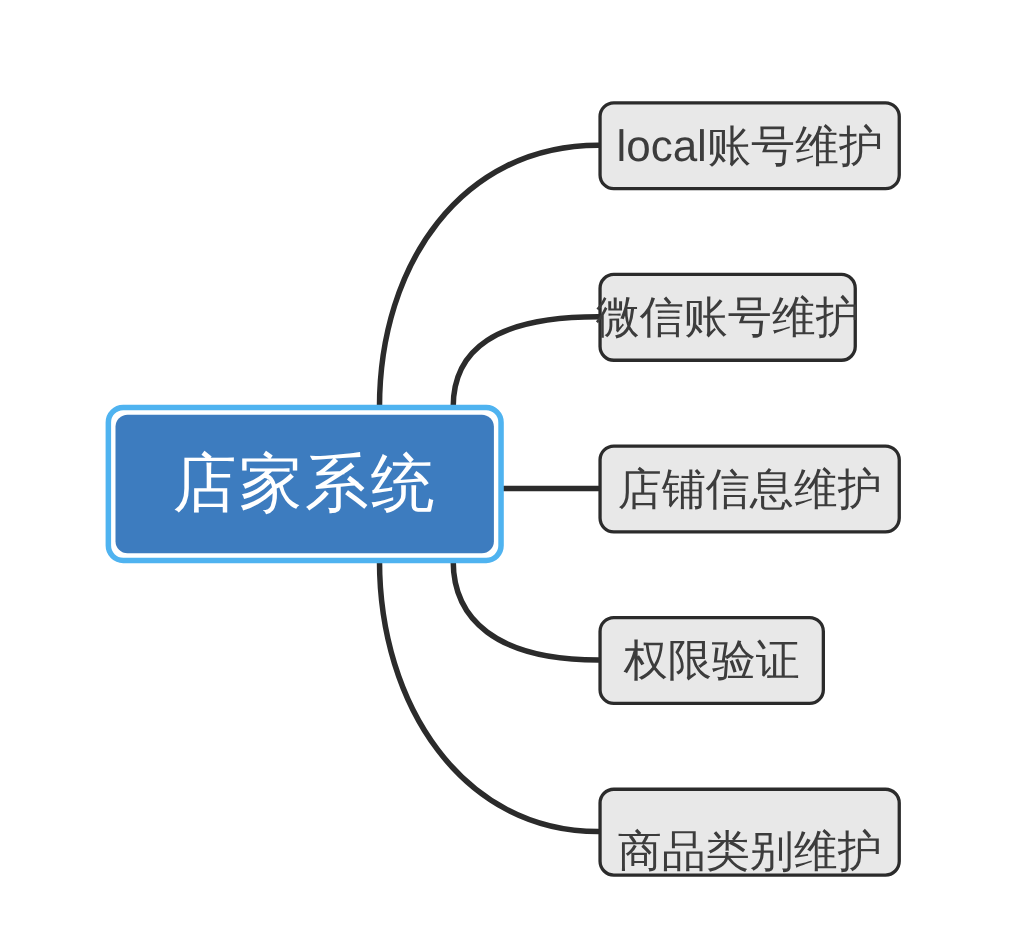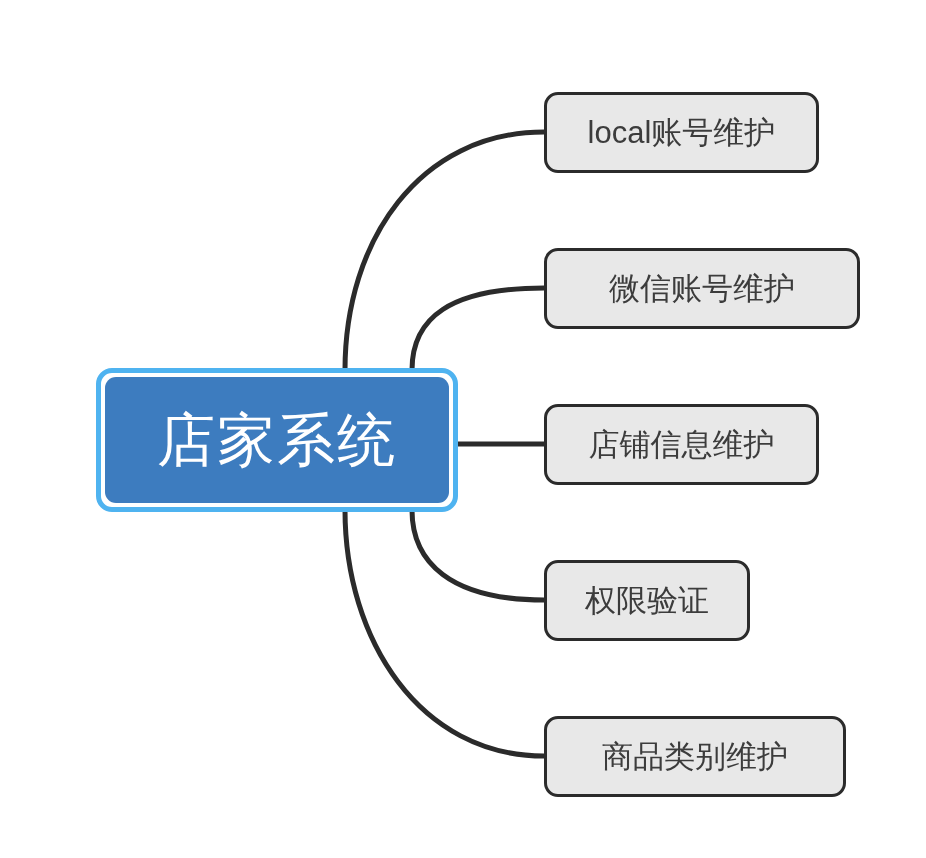--- a/index.html
+++ b/index.html
@@ -81,21 +81,21 @@
     height: 81px;
     background: #e8e8e8;
     border: 3px solid #2b2b2b;
     border-radius: 14px;
     display: flex;
     align-items: center;
     justify-content: center;
   }
   .child-label {
     color: #3c3c3c;
-    font-size: 31px;
+    font-size: 40px;
     line-height: 1;
     white-space: nowrap;
     user-select: none;
   }
 </style>
 </head>
 <body>
 
 <div id="canvas">
 
@@ -111,29 +111,29 @@
     <div class="root-ring"></div>
     <div class="root-node">
       <span class="root-label">店家系统</span>
     </div>
   </div>
 
   <div class="child-node" style="left:544px; top:92px; width:275px;">
     <span class="child-label">local账号维护</span>
   </div>
 
-  <div class="child-node" style="left:544px; top:248px; width:316px;">
+  <div class="child-node" style="left:544px; top:248px; width:235px;">
     <span class="child-label">微信账号维护</span>
   </div>
 
   <div class="child-node" style="left:544px; top:560px; width:206px;">
     <span class="child-label">权限验证</span>
   </div>
 
   <div class="child-node" style="left:544px; top:404px; width:275px;">
     <span class="child-label">店铺信息维护</span>
   </div>
 
-  <div class="child-node" style="left:544px; top:716px; width:302px;">
+  <div class="child-node" style="left:544px; top:716px; width:275px;align-items:flex-end;">
     <span class="child-label">商品类别维护</span>
   </div>
 
 </div>
 
 </body></html>

